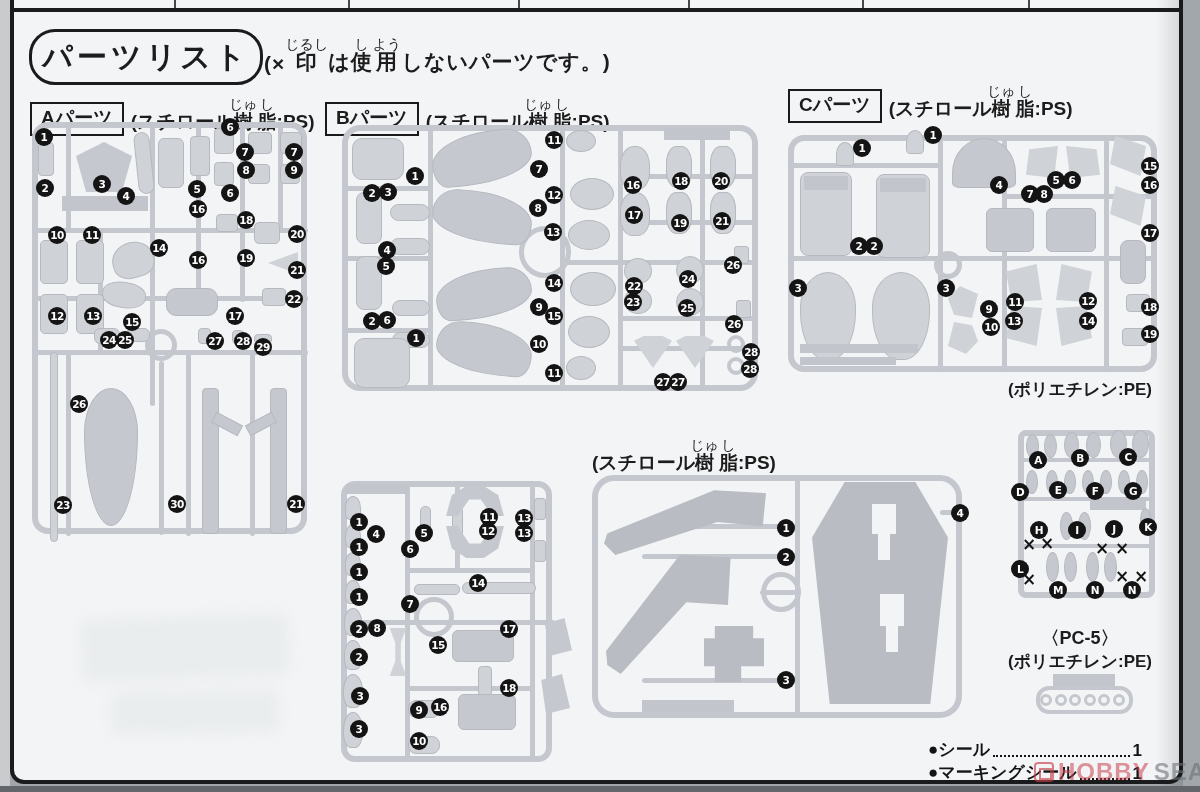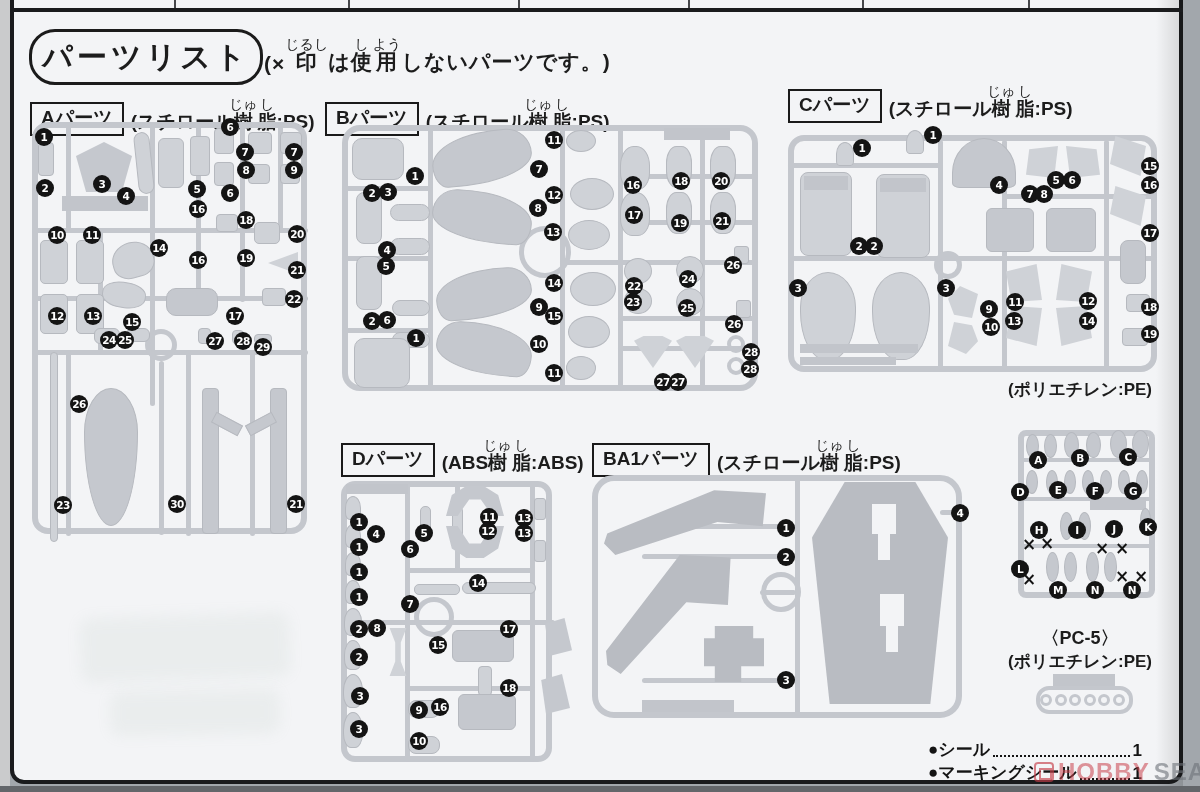--- a/index.html
+++ b/index.html
@@ -97,26 +97,21 @@
     <span class="mat">(スチロール<ruby>樹<rt>じゅ</rt></ruby><ruby>脂<rt>し</rt></ruby>:PS)</span>
   </div>
   <div class="series-label" id="label-B">
     <span class="box">Bパーツ</span>
     <span class="mat">(スチロール<ruby>樹<rt>じゅ</rt></ruby><ruby>脂<rt>し</rt></ruby>:PS)</span>
   </div>
   <div class="series-label" id="label-C">
     <span class="box">Cパーツ</span>
     <span class="mat">(スチロール<ruby>樹<rt>じゅ</rt></ruby><ruby>脂<rt>し</rt></ruby>:PS)</span>
   </div>
-  <div class="series-label" id="label-D">
-    <span class="box">Dパーツ</span>
-    <span class="mat">(ABS<ruby>樹<rt>じゅ</rt></ruby><ruby>脂<rt>し</rt></ruby>:ABS)</span>
-  </div>
   <div class="series-label" id="label-BA1">
-    <span class="box">BA1パーツ</span>
     <span class="mat">(スチロール<ruby>樹<rt>じゅ</rt></ruby><ruby>脂<rt>し</rt></ruby>:PS)</span>
   </div>
   <div class="pc-label" id="label-PC123">
     <div class="l2">(ポリエチレン:PE)</div>
   </div>
   <div class="pc-label" id="label-PC7">
     <div class="l1">〈PC-5〉</div>
     <div class="l2">(ポリエチレン:PE)</div>
   </div>
 

